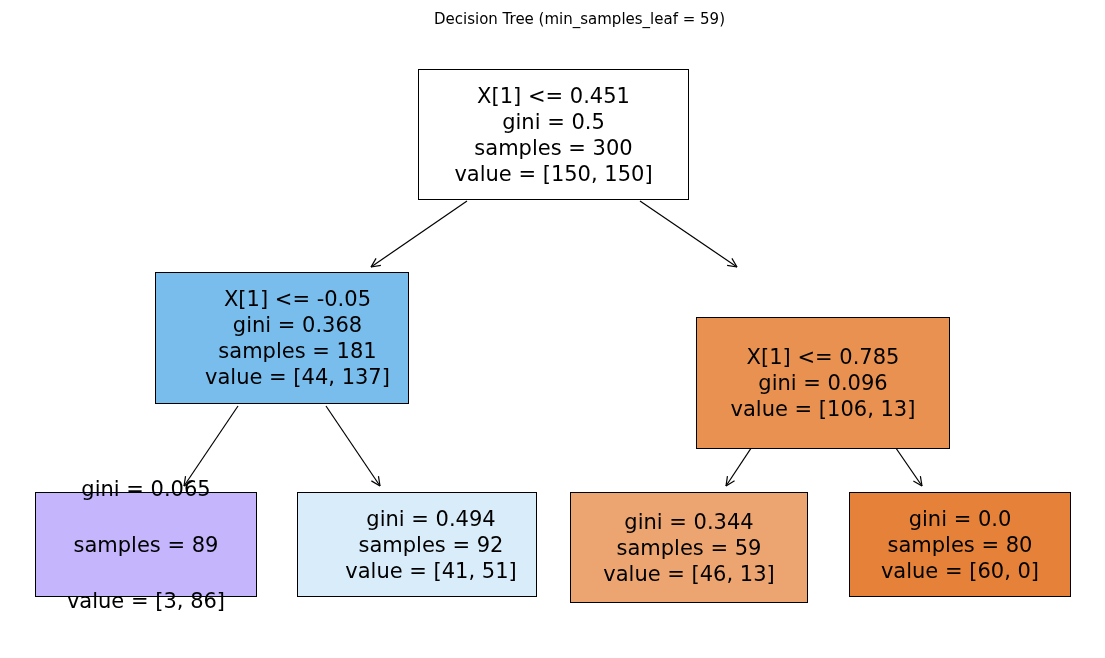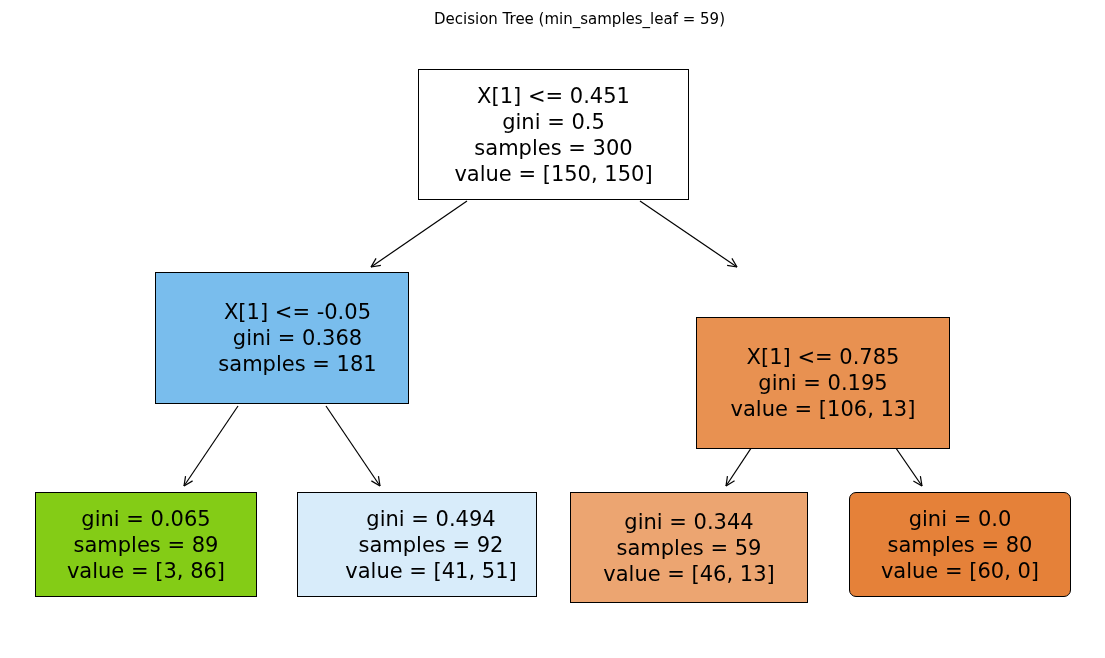--- a/index.html
+++ b/index.html
@@ -41,21 +41,21 @@
     line-height: 26px;
     white-space: nowrap;
   }
   
   .n-root  { left: 418px; top:  69px; width: 271px; height: 131px; }
   .n-left  { left: 155px; top: 272px; width: 254px; height: 132px; padding-left: 31px; }
   .n-right { left: 696px; top: 272px; width: 254px; height: 132px; margin-top: 45px; }
   .n-leaf1 { left:  35px; top: 492px; width: 222px; height: 105px; }
   .n-leaf2 { left: 297px; top: 492px; width: 240px; height: 105px; padding-left: 28px; }
   .n-leaf3 { left: 570px; top: 492px; width: 238px; height: 111px; }
-  .n-leaf4 { left: 849px; top: 492px; width: 222px; height: 105px; border-radius: 7px; }
+  .n-leaf4 { left: 849px; top: 492px; width: 222px; height: 105px; }
 </style>
 </head>
 <body>
 
 <div class="figure">
 
   <div class="title">Decision Tree (min_samples_leaf = 59)</div>
 
   <svg class="edges-layer" id="edges-svg" width="1105" height="658" viewBox="0 0 1105 658" xmlns="http://www.w3.org/2000/svg">
       <line x1="467" y1="201" x2="371" y2="267" stroke="#000000" stroke-width="1.2"></line>
@@ -82,29 +82,30 @@
     <div>X[1] &lt;= 0.451</div>
     <div>gini = 0.5</div>
     <div>samples = 300</div>
     <div>value = [150, 150]</div>
   </div>
 
   <div class="node n-left" style="background-color: rgb(121, 189, 237);">
     <div>X[1] &lt;= -0.05</div>
     <div>gini = 0.368</div>
     <div>samples = 181</div>
+    <div>value = [44, 137]</div>
   </div>
 
   <div class="node n-right" style="background-color: rgb(232, 145, 81);">
     <div>X[1] &lt;= 0.785</div>
-    <div>gini = 0.195</div>
+    <div>gini = 0.096</div>
     <div>value = [106, 13]</div>
   </div>
 
-  <div class="node n-leaf1" style="background-color: #84cc16;">
+  <div class="node n-leaf1" style="background-color: #c4b5fd; gap: 30px;">
     <div>gini = 0.065</div>
     <div>samples = 89</div>
     <div>value = [3, 86]</div>
   </div>
 
   <div class="node n-leaf2" style="background-color: rgb(216, 236, 250);">
     <div>gini = 0.494</div>
     <div>samples = 92</div>
     <div>value = [41, 51]</div>
   </div>

